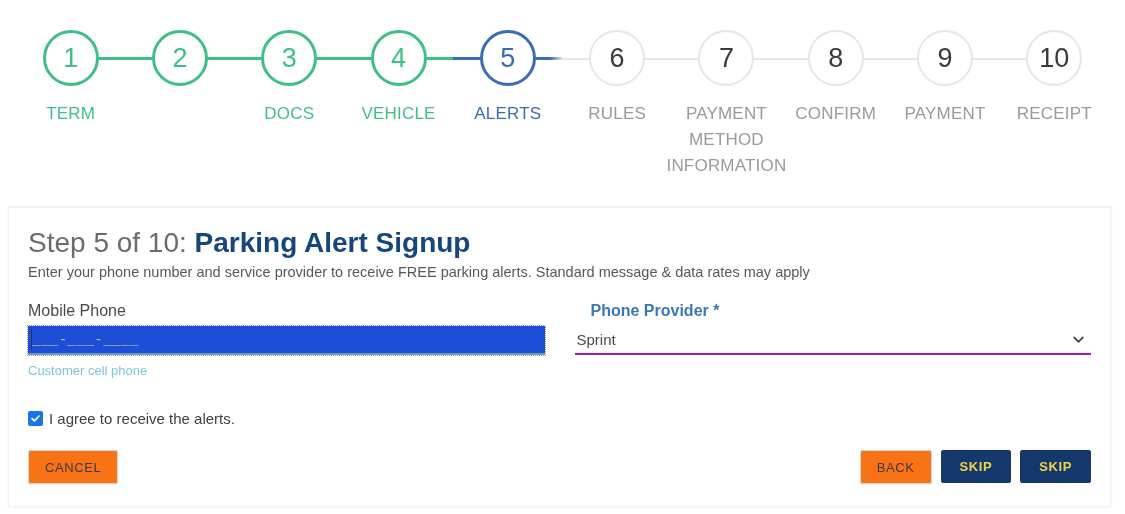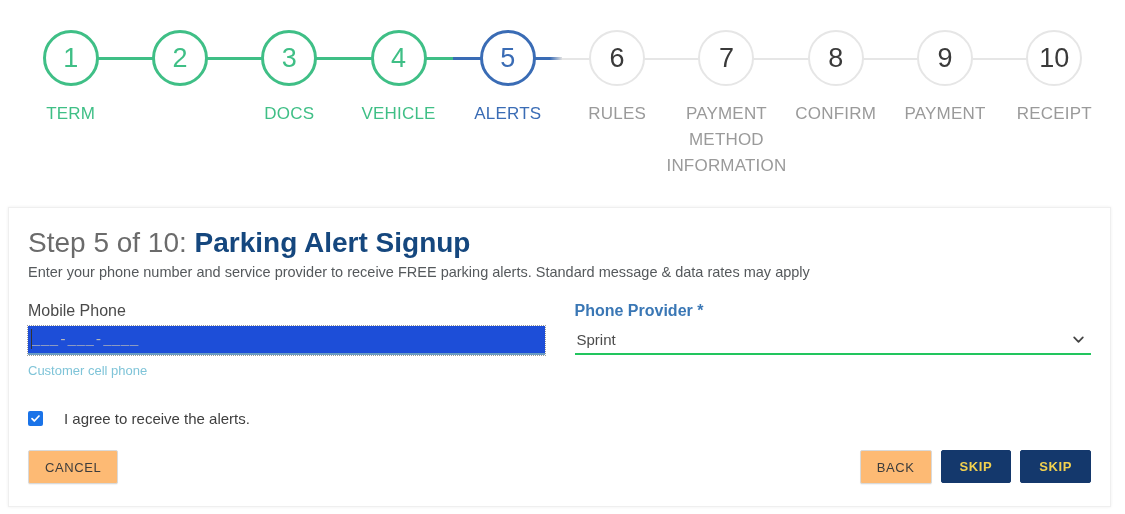--- a/index.html
+++ b/index.html
@@ -136,20 +136,21 @@
   .field-label {
     font-size: 16px;
     line-height: 18px;
     color: #4a4a4a;
     margin-bottom: 6px;
     display: block;
   }
   .field-label.required {
     color: #3a77b5;
     font-weight: 700;
+    margin-left: 16px;
   }
 
   .input-box {
     position: relative;
     height: 29px;
     border-bottom: 2px solid #6a9bc3;
     background: #1d4ed8;
     display: flex;
     align-items: center;
   }
@@ -170,21 +171,21 @@
     left: 3px;
     top: 3px;
     width: 1px;
     height: 20px;
     background: #333;
   }
 
   .select-box {
     position: relative;
     height: 29px;
-    border-bottom: 2px solid #22c55e;
+    border-bottom: 2px solid #a21caf;
     display: flex;
     align-items: center;
     justify-content: space-between;
     background: #ffffff;
   }
   .select-value {
     font-size: 15px;
     color: #4b4b4b;
     padding-left: 2px;
   }
@@ -198,21 +199,21 @@
     font-size: 13px;
     line-height: 18px;
     color: #7fc4d8;
     margin-top: 7px;
   }
 
   .agree-row {
     display: flex;
     align-items: center;
     margin-top: 30px;
-    gap: 21px;
+    gap: 6px;
   }
   .cbox {
     width: 15px;
     height: 15px;
     border-radius: 2px;
     background: #1a73e8;
     display: flex;
     align-items: center;
     justify-content: center;
     flex: none;
@@ -238,21 +239,21 @@
     font-size: 13px;
     letter-spacing: .6px;
     border-radius: 2px;
     cursor: pointer;
     height: 33px;
     display: inline-flex;
     align-items: center;
     justify-content: center;
   }
   .btn-light {
-    background: #fdba74;
+    background: #f97316;
     border: 1px solid #d9d9d9;
     color: #3c3c3c;
     padding: 16px 16px;
     box-shadow: 0 1px 1px rgba(0,0,0,.05);
   }
   .btn-primary {
     background: #14386c;
     border: 1px solid #14386c;
     color: #f2d14f;
     font-weight: 700;

